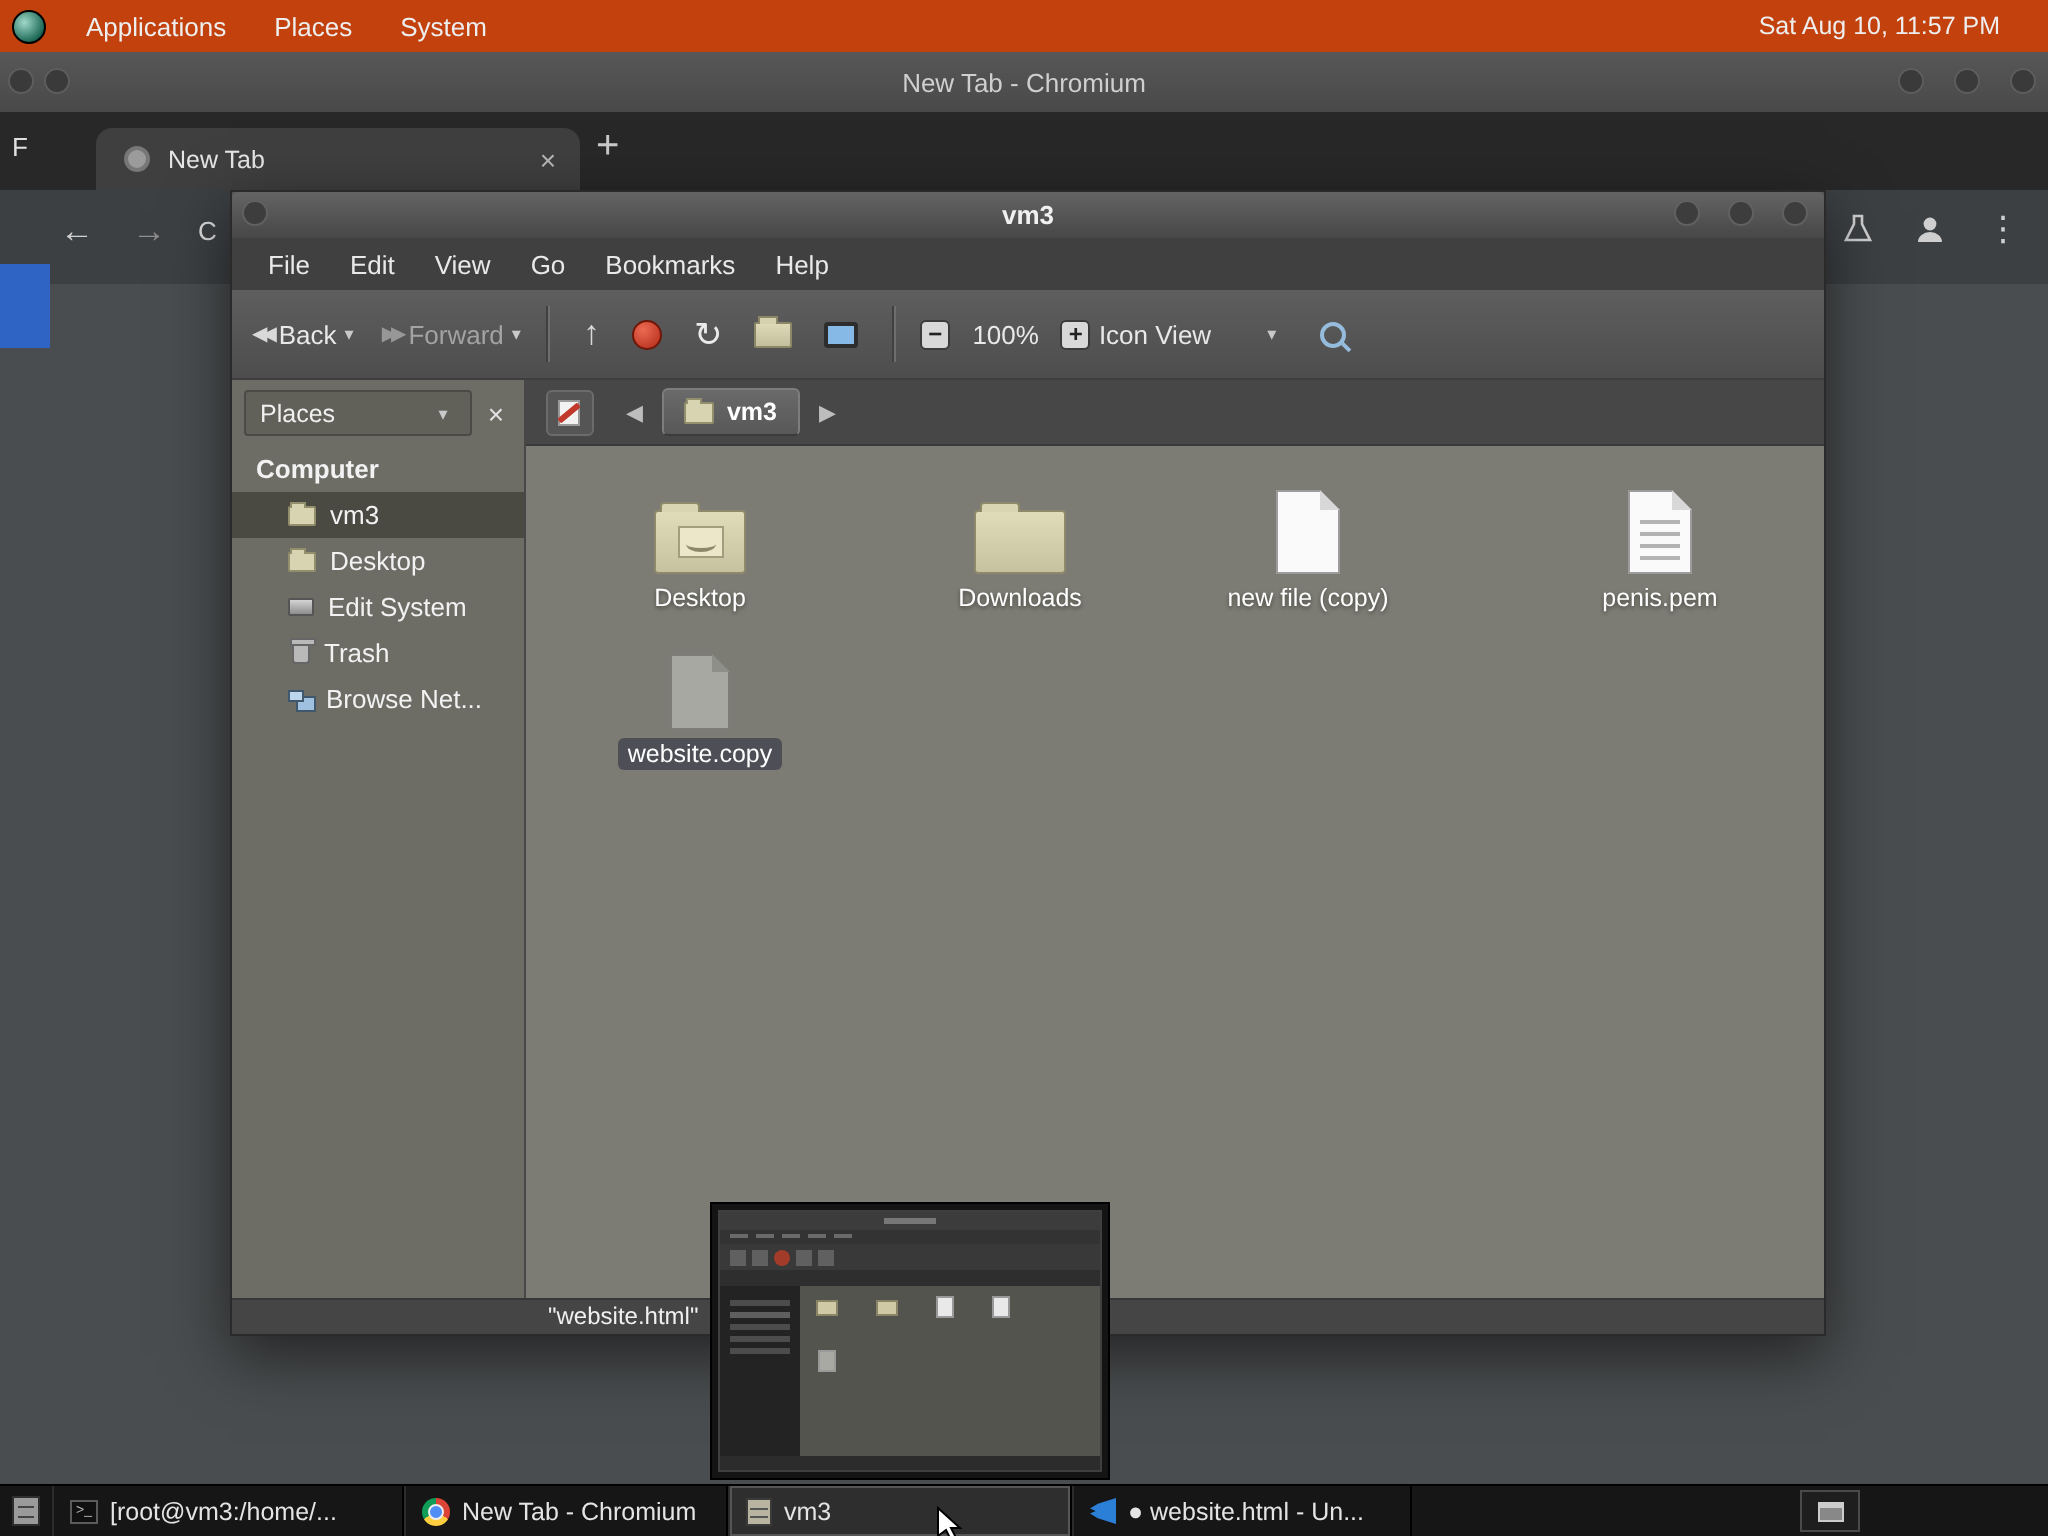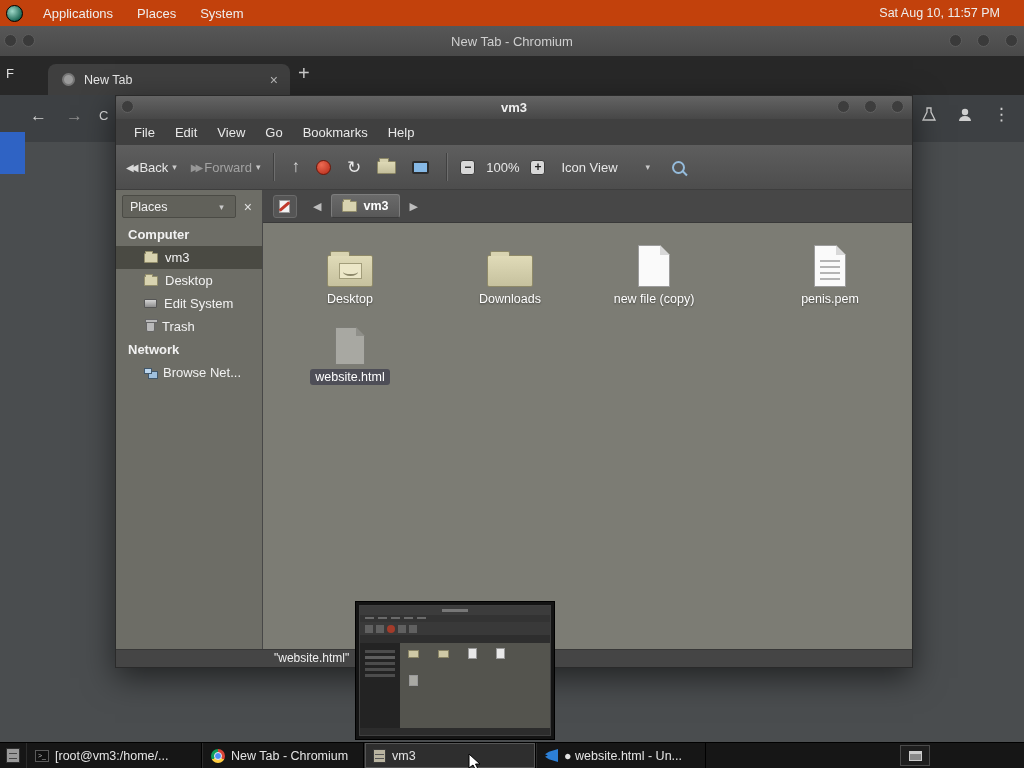--- a/index.html
+++ b/index.html
@@ -61,21 +61,21 @@
   .refresh { font-size:17px; color:#eaeaea; }
   .mini-folder { width:19px; height:13px; background:linear-gradient(#ded9b6,#c3be9b); border:1px solid #8c8766;
     border-radius:1px; position:relative; }
   .mini-folder::before { content:""; position:absolute; left:1px; top:-4px; width:8px; height:3px;
     background:#d5d0ad; border:1px solid #8c8766; border-bottom:none; }
   .monitor { width:17px; height:13px; background:#2d2d2d; border-radius:2px; padding:2px; }
   .monitor i { display:block; width:100%; height:100%; background:#86b9e6; }
   .zoom-btn { width:15px; height:15px; background:#d8d8d8; border:1px solid #3b3b3b; border-radius:3px;
     color:#222; font-size:12px; line-height:13px; text-align:center; font-weight:bold; margin:0 4px; }
   .zoom-level { margin:14px 7px; }
-  .view-mode { margin-left:12px; }
+  .view-mode { }
   .view-caret { margin-left:28px; }
   .magnifier { width:13px; height:13px; border:2px solid #95bcdc; border-radius:50%; position:relative; margin-left:18px; }
   .magnifier::after { content:""; position:absolute; width:7px; height:2px; background:#95bcdc;
     right:-5px; bottom:-2px; transform:rotate(45deg); }
 
   .fm-body { flex:1; display:flex; min-height:0; }
   .fm-sidebar { width:147px; background:#6d6d66; border-right:1px solid #474747; display:flex; flex-direction:column; }
   .sb-header { height:33px; display:flex; align-items:center; padding:0 6px; }
   .sb-combo { flex:1; height:23px; background:#61615a; border:1px solid #4b4b45; border-radius:2px;
     display:flex; align-items:center; color:#f0f0f0; font-size:12.5px; padding:0 7px; }
@@ -284,23 +284,20 @@
         <span>Desktop</span>
       </div>
       <div class="sb-row">
         <span class="i-drive"></span>
         <span>Edit System</span>
       </div>
       <div class="sb-row">
         <span class="i-trash"></span>
         <span>Trash</span>
       </div>
-      <div class="sb-row hdr">
-        <span>Network</span>
-      </div>
       <div class="sb-row">
         <span class="i-network"></span>
         <span>Browse Net...</span>
       </div>
     </div>
     <div class="fm-main">
       <div class="fm-location">
         <span class="pencil-btn">
             <i class="page"></i>
             <i class="pen"></i>
@@ -336,21 +333,21 @@
         <div class="file-item f3">
           <div class="fi-iconwrap">
               <span class="doc lines"></span>
             </div>
           <div class="fi-label"><span>penis.pem</span></div>
         </div>
         <div class="file-item f4">
           <div class="fi-iconwrap">
               <span class="plainfile"></span>
             </div>
-          <div class="fi-label"><span class="sel">website.html</span></div>
+          <div class="fi-label"><span class="sel">website.copy</span></div>
         </div>
       </div>
     </div>
   </div>
   <div class="fm-status">"website.html"</div>
 </div>
 
 <div id="preview">
   <div class="pv-win">
     <div class="pv-title">

